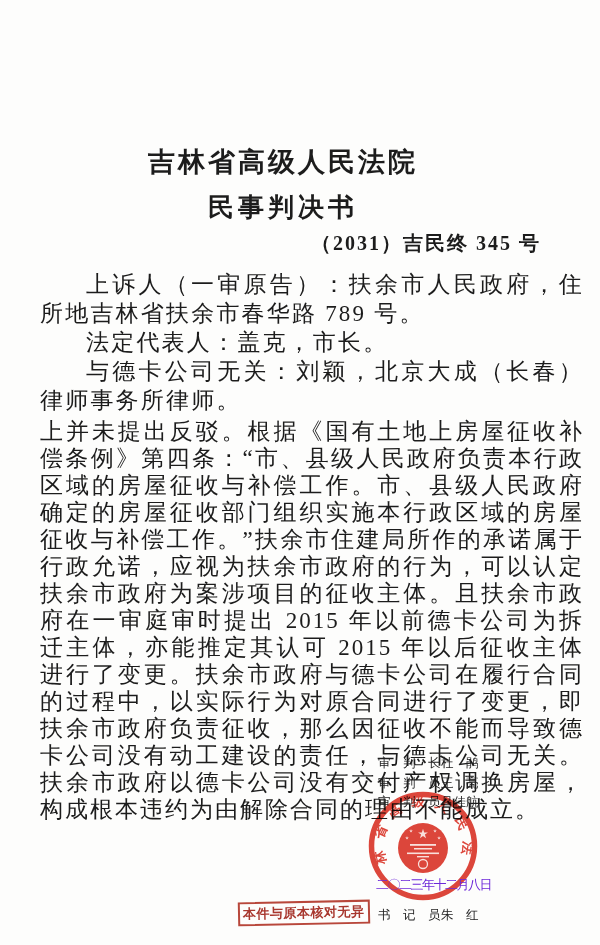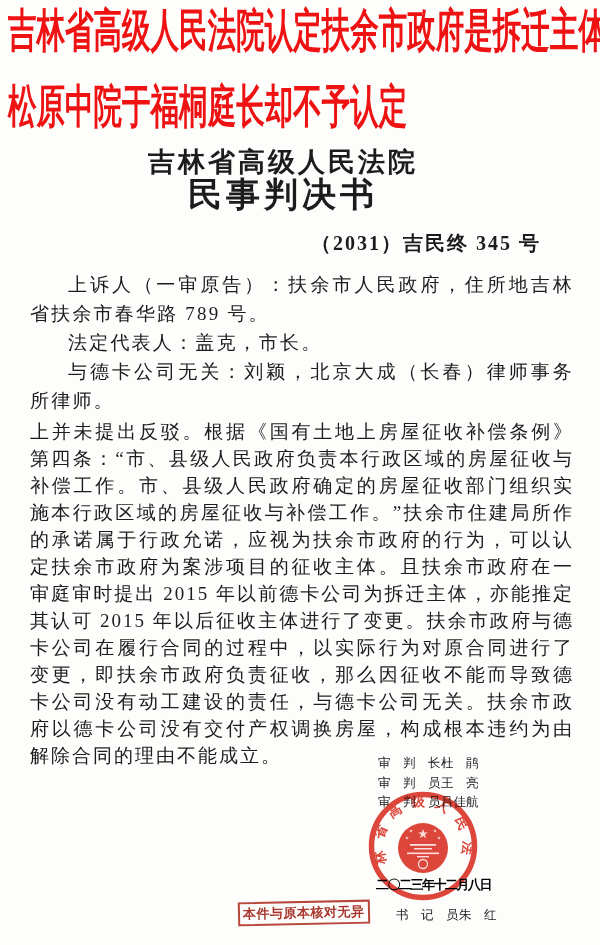--- a/index.html
+++ b/index.html
@@ -26,54 +26,54 @@
     letter-spacing:0px;
   }
   .h-line.l2{margin-top:24px;}
   
   .title-block{
     position:absolute;top:146px;left:0;width:566px;
     text-align:center;
     font-weight:bold;
   }
   .court{font-size:27px;letter-spacing:3px;line-height:32px;}
-  .doctype{font-size:34px;letter-spacing:4px;line-height:30px;margin-top:2px;}
+  .doctype{font-size:26px;letter-spacing:4px;line-height:30px;margin-top:15px;}
   .case-no{
     position:absolute;top:230px;left:311px;
     font-size:20px;letter-spacing:2px;
     font-weight:600;
   }
   
   .content{
-    position:absolute;top:270px;left:30px;width:544px;
-    font-size:19px;
+    position:absolute;top:270px;left:40px;width:544px;
+    font-size:23px;
   }
   .para{
     margin:0;
     text-align:justify;
     text-justify:inter-character;
     letter-spacing:2.2px;
     line-height:29px;
   }
   .para.indent{text-indent:2em;}
   .para.main{margin-top:3px;line-height:27px;letter-spacing:2px;}
   
   .sig-block{position:absolute;top:754px;left:378px;width:102px;}
   .sig-row,.clerk-row{
     display:flex;justify-content:space-between;align-items:baseline;
     font-size:12.5px;font-weight:normal;line-height:19.5px;
     color:#222;
   }
   .sig-row .name,.clerk-row .name{display:inline-block;width:39px;text-align:left;}
   .date-line{
     position:absolute;top:876px;left:376px;width:112px;
-    font-size:13px;font-weight:bold;letter-spacing:-1.5px;
-    color:#000000;white-space:nowrap;
+    font-size:13px;font-weight:normal;letter-spacing:-1.5px;
+    color:#6d28d9;white-space:nowrap;
   }
-  .clerk-row{position:absolute;top:906px;left:396px;width:102px;}
+  .clerk-row{position:absolute;top:906px;left:378px;width:102px;}
   
   .seal{
     position:absolute;left:361px;top:784px;
     mix-blend-mode:multiply;
     opacity:.93;
   }
   .ring-text{
     font-family:"Liberation Serif","DejaVu Serif",serif;
     font-size:13.5px;font-weight:bold;
     fill:#dc382c;
@@ -90,24 +90,20 @@
     transform:rotate(-1.2deg);
     background:rgba(255,255,255,0);
     white-space:nowrap;
   }
 </style>
 </head>
 <body>
 
 <div class="page">
 
-  <div class="headline">
-    <div class="h-line">吉林省高级人民法院认定扶余市政府是拆迁主体</div>
-    <div class="h-line l2">松原中院于福桐庭长却不予认定</div>
-  </div>
 
   <div class="title-block">
     <div class="court">吉林省高级人民法院</div>
     <div class="doctype">民事判决书</div>
   </div>
 
   <div class="case-no">（2031）吉民终 345 号</div>
 
   <div class="content">
     <p class="para indent">上诉人（一审原告）：扶余市人民政府，住所地吉林省扶余市春华路 789 号。</p>

